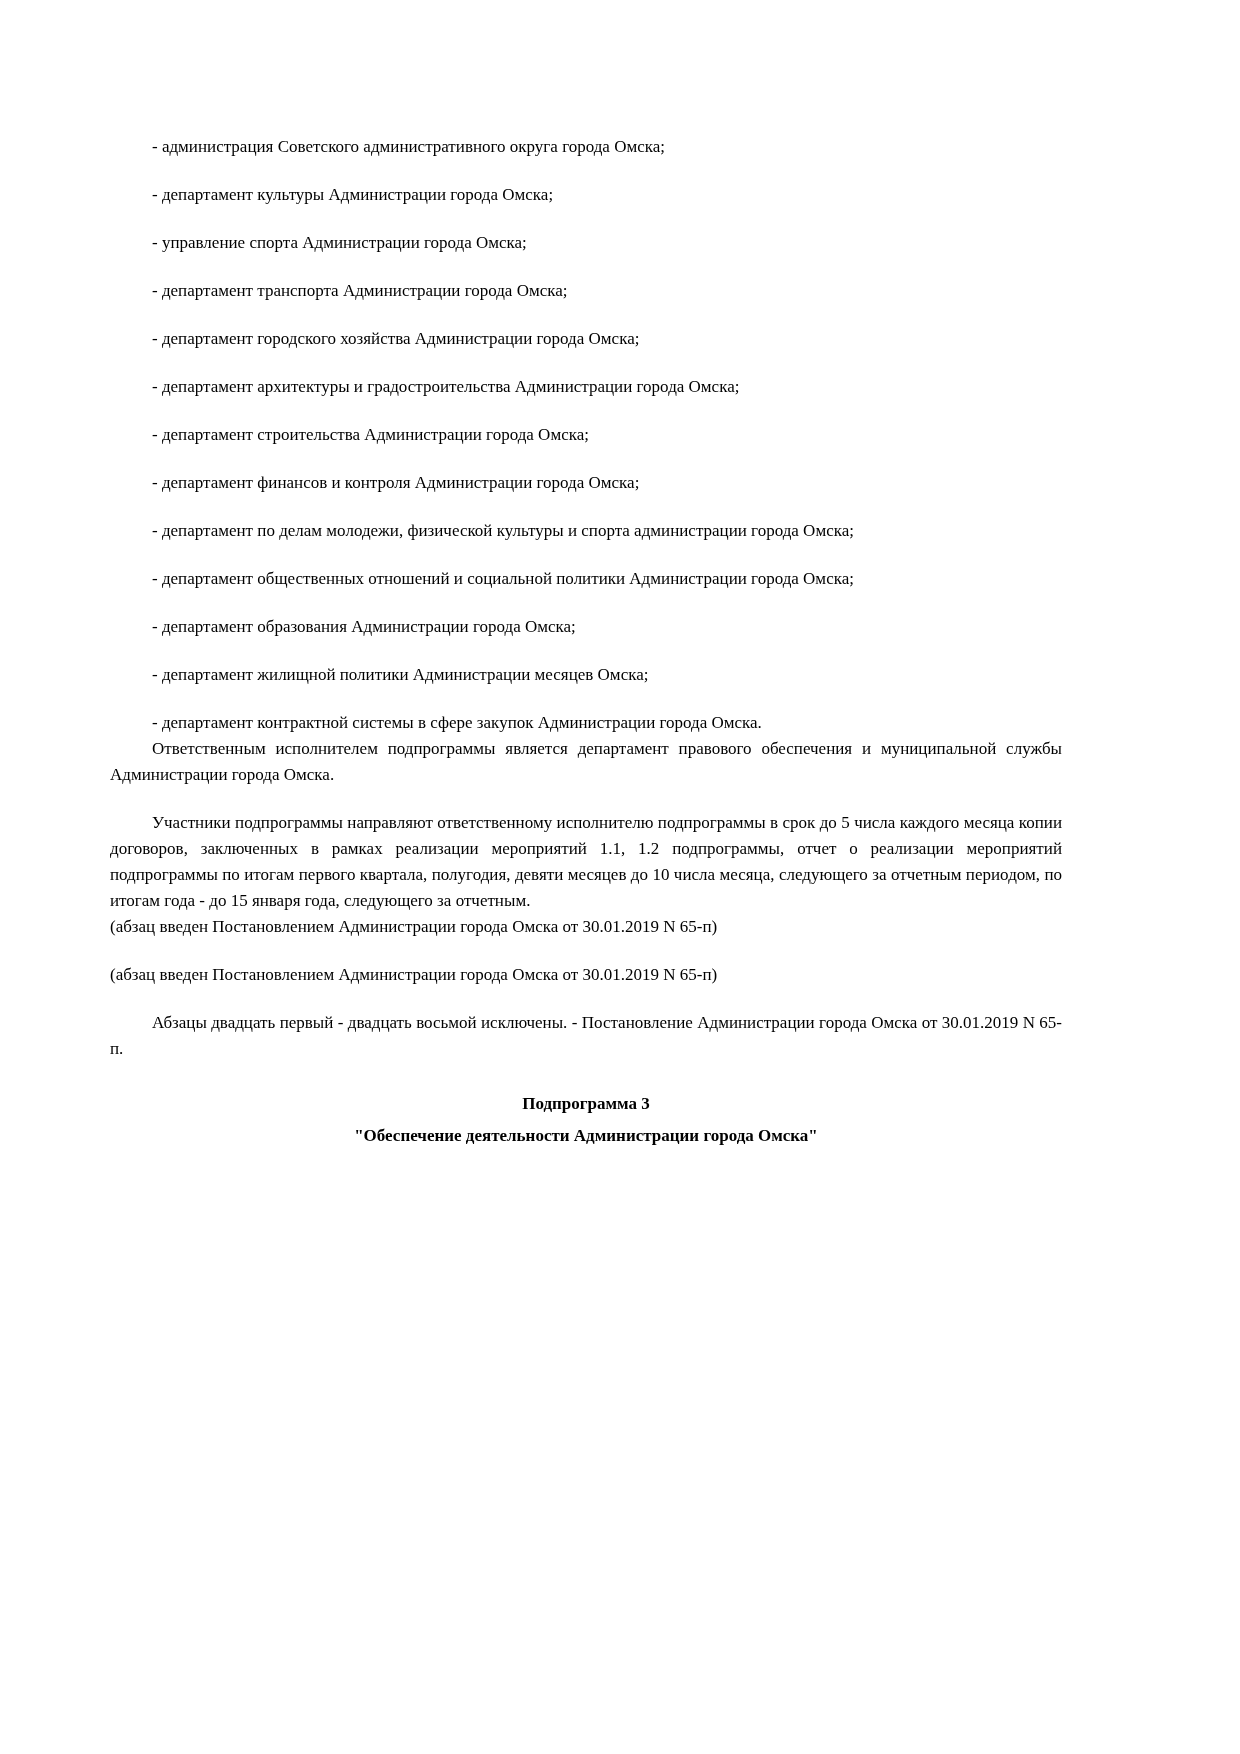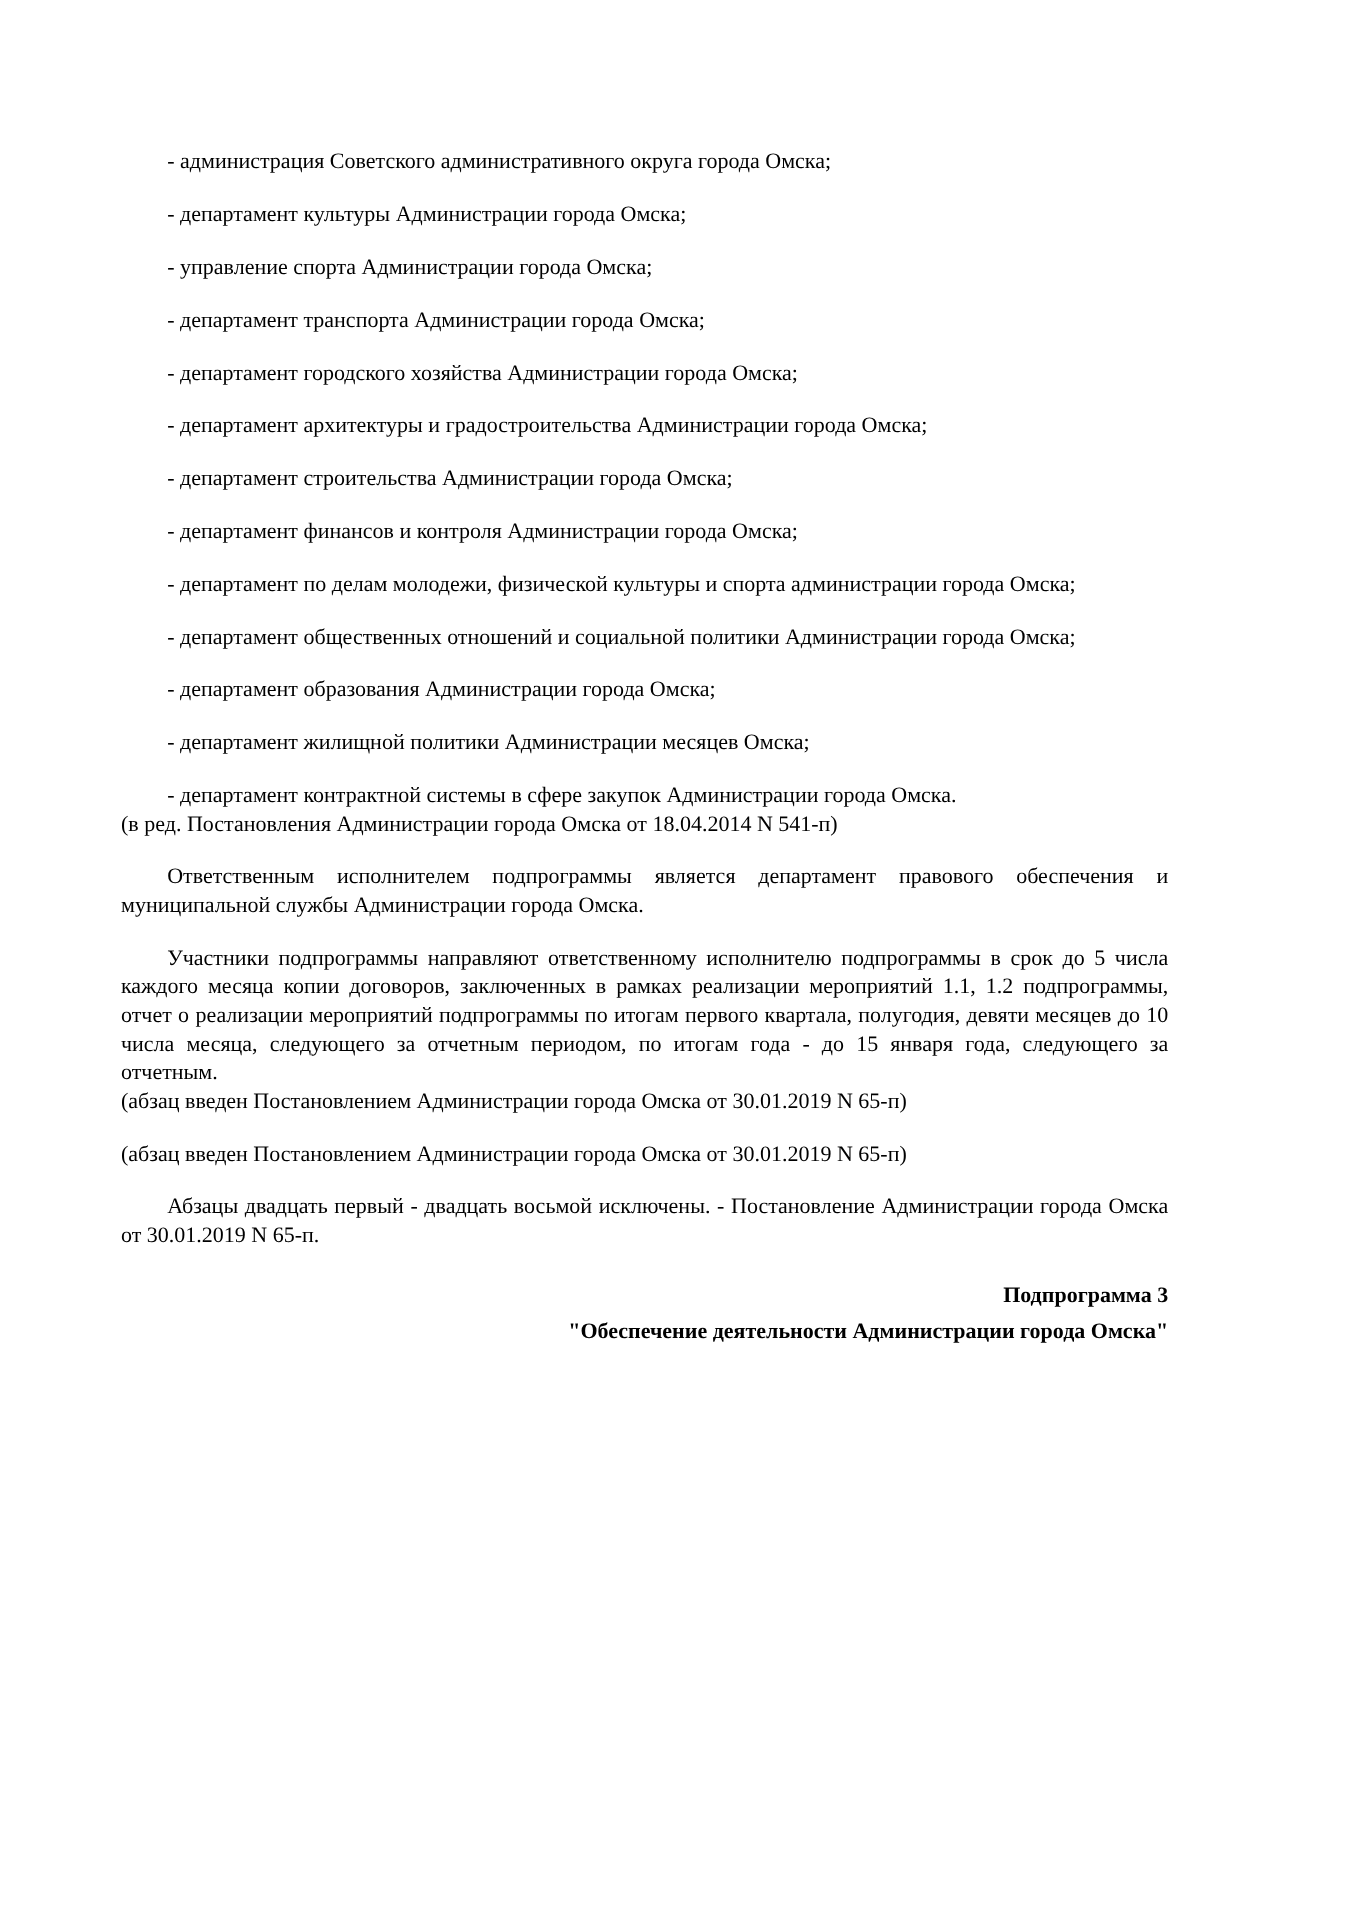--- a/index.html
+++ b/index.html
@@ -5,37 +5,37 @@
   * { margin: 0; padding: 0; box-sizing: border-box; }
   html, body { background: #ffffff; }
   .page {
     position: relative;
     width: 1240px;
     min-height: 1754px;
     margin: 0 auto;
     background: #ffffff;
     color: #000000;
     font-family: "Liberation Serif", "DejaVu Serif", serif;
-    font-size: 20px;
+    font-size: 17px;
     line-height: 26px;
     padding: 134px 178px 60px 110px;
   }
   .par {
     text-align: justify;
     margin: 0 0 22px 0;
   }
   .par.indent { text-indent: 42px; }
   .par.tight { margin-bottom: 0; margin-top: 16px; }
   .note {
     text-align: left;
     margin: 0 0 22px 0;
   }
   .heading {
     margin-top: 26px;
-    text-align: right;
+    text-align: center;
     font-weight: bold;
     line-height: 32px;
   }
 </style>
 </head>
 <body>
 
 <div class="page">
 
   <p class="par indent">- администрация Советского административного округа города Омска;</p>
@@ -44,21 +44,20 @@
   <p class="par indent">- департамент транспорта Администрации города Омска;</p>
   <p class="par indent">- департамент городского хозяйства Администрации города Омска;</p>
   <p class="par indent">- департамент архитектуры и градостроительства Администрации города Омска;</p>
   <p class="par indent">- департамент строительства Администрации города Омска;</p>
   <p class="par indent">- департамент финансов и контроля Администрации города Омска;</p>
   <p class="par indent">- департамент по делам молодежи, физической культуры и спорта администрации города Омска;</p>
   <p class="par indent">- департамент общественных отношений и социальной политики Администрации города Омска;</p>
   <p class="par indent">- департамент образования Администрации города Омска;</p>
   <p class="par indent">- департамент жилищной политики Администрации месяцев Омска;</p>
   <p class="par indent tight">- департамент контрактной системы в сфере закупок Администрации города Омска.</p>
-  <p class="note">(в ред. Постановления Администрации города Омска от 18.04.2014 N 541-п)</p>
 
   <p class="par indent">Ответственным исполнителем подпрограммы является департамент правового обеспечения и муниципальной службы Администрации города Омска.</p>
 
   <p class="par indent tight">Участники подпрограммы направляют ответственному исполнителю подпрограммы в срок до 5 числа каждого месяца копии договоров, заключенных в рамках реализации мероприятий 1.1, 1.2 подпрограммы, отчет о реализации мероприятий подпрограммы по итогам первого квартала, полугодия, девяти месяцев до 10 числа месяца, следующего за отчетным периодом, по итогам года - до 15 января года, следующего за отчетным.</p>
   <p class="note">(абзац введен Постановлением Администрации города Омска от 30.01.2019 N 65-п)</p>
 
   <p class="note">(абзац введен Постановлением Администрации города Омска от 30.01.2019 N 65-п)</p>
 
   <p class="par indent">Абзацы двадцать первый - двадцать восьмой исключены. - Постановление Администрации города Омска от 30.01.2019 N 65-п.</p>
 

